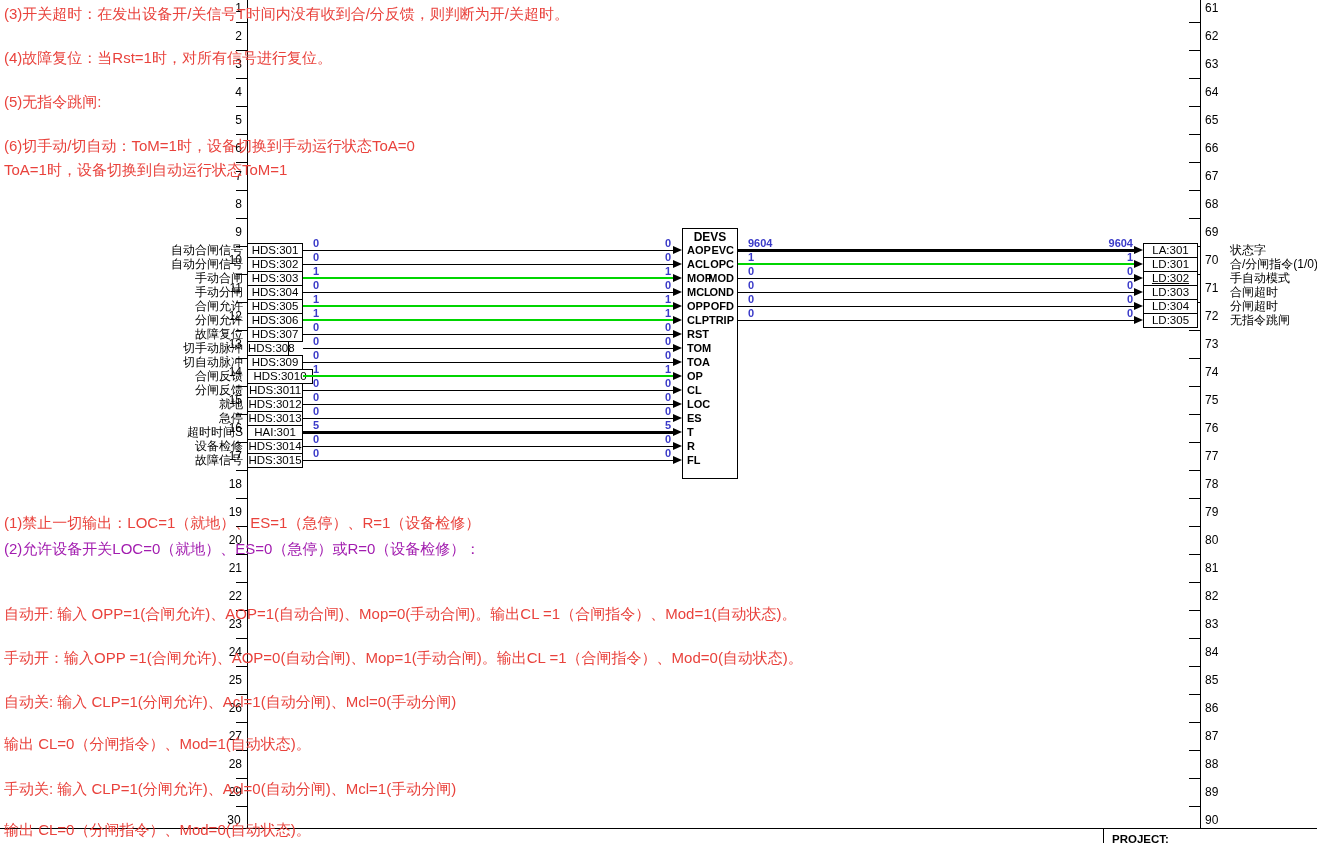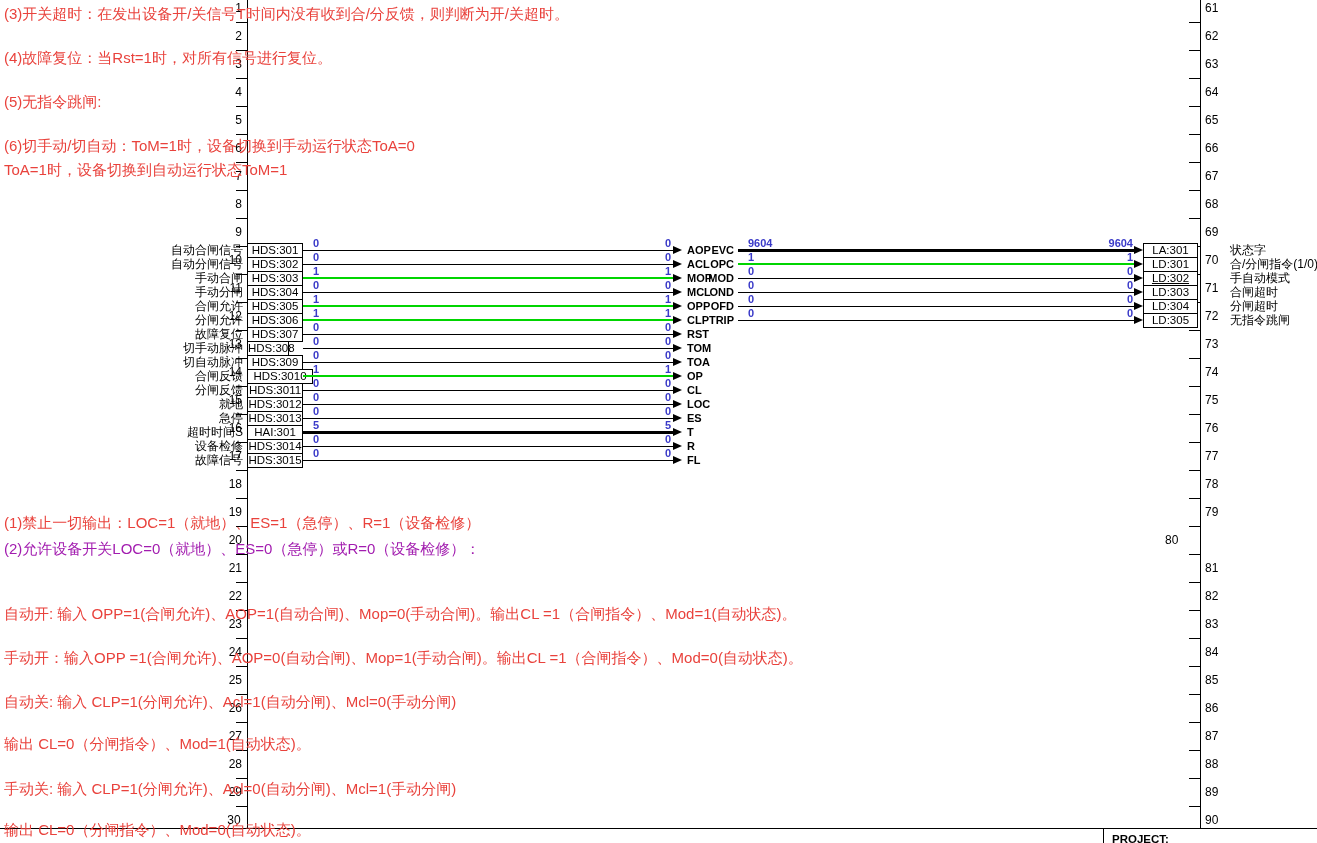--- a/index.html
+++ b/index.html
@@ -31,20 +31,23 @@
 <body>
 
 <div class="page">
 
   <div class="vline" style="left:247px;top:0;height:829px;"></div>
   <div class="vline" style="left:1200px;top:0;height:829px;"></div>
   <div class="hline" style="left:0;top:828px;width:1317px;"></div>
   <div class="vline" style="left:1103px;top:828px;height:15px;"></div>
   <div class="project" style="left:1112px;top:833px;">PROJECT:</div>
 
+  <div class="block" style="left:682px;top:228px;width:56px;height:251px;">
+    <div class="blocktitle">DEVS</div>
+  </div>
 
   <div id="layer-rulers">
       <div class="rulnum left" style="left: 210px; top: 1px;">1</div>
       <div class="rulnum left" style="left: 210px; top: 29px;">2</div>
       <div class="rulnum left" style="left: 210px; top: 57px;">3</div>
       <div class="rulnum left" style="left: 210px; top: 85px;">4</div>
       <div class="rulnum left" style="left: 210px; top: 113px;">5</div>
       <div class="rulnum left" style="left: 210px; top: 141px;">6</div>
       <div class="rulnum left" style="left: 210px; top: 169px;">7</div>
       <div class="rulnum left" style="left: 210px; top: 197px;">8</div>
@@ -82,21 +85,21 @@
       <div class="rulnum" style="left: 1205px; top: 253px;">70</div>
       <div class="rulnum" style="left: 1205px; top: 281px;">71</div>
       <div class="rulnum" style="left: 1205px; top: 309px;">72</div>
       <div class="rulnum" style="left: 1205px; top: 337px;">73</div>
       <div class="rulnum" style="left: 1205px; top: 365px;">74</div>
       <div class="rulnum" style="left: 1205px; top: 393px;">75</div>
       <div class="rulnum" style="left: 1205px; top: 421px; text-align: center;">76</div>
       <div class="rulnum" style="left: 1205px; top: 449px;">77</div>
       <div class="rulnum" style="left: 1205px; top: 477px;">78</div>
       <div class="rulnum" style="left: 1205px; top: 505px;">79</div>
-      <div class="rulnum" style="left: 1165px; top: 533px;">80</div>
+      <div class="rulnum" style="left: 1205px; top: 533px;">80</div>
       <div class="rulnum" style="left: 1205px; top: 561px;">81</div>
       <div class="rulnum" style="left: 1205px; top: 589px;">82</div>
       <div class="rulnum" style="left: 1205px; top: 617px;">83</div>
       <div class="rulnum" style="left: 1205px; top: 645px;">84</div>
       <div class="rulnum" style="left: 1205px; top: 673px;">85</div>
       <div class="rulnum" style="left: 1205px; top: 701px;">86</div>
       <div class="rulnum" style="left: 1205px; top: 729px;">87</div>
       <div class="rulnum" style="left: 1205px; top: 757px;">88</div>
       <div class="rulnum" style="left: 1205px; top: 785px;">89</div>
       <div class="rulnum" style="left: 1205px; top: 813px;">90</div>

